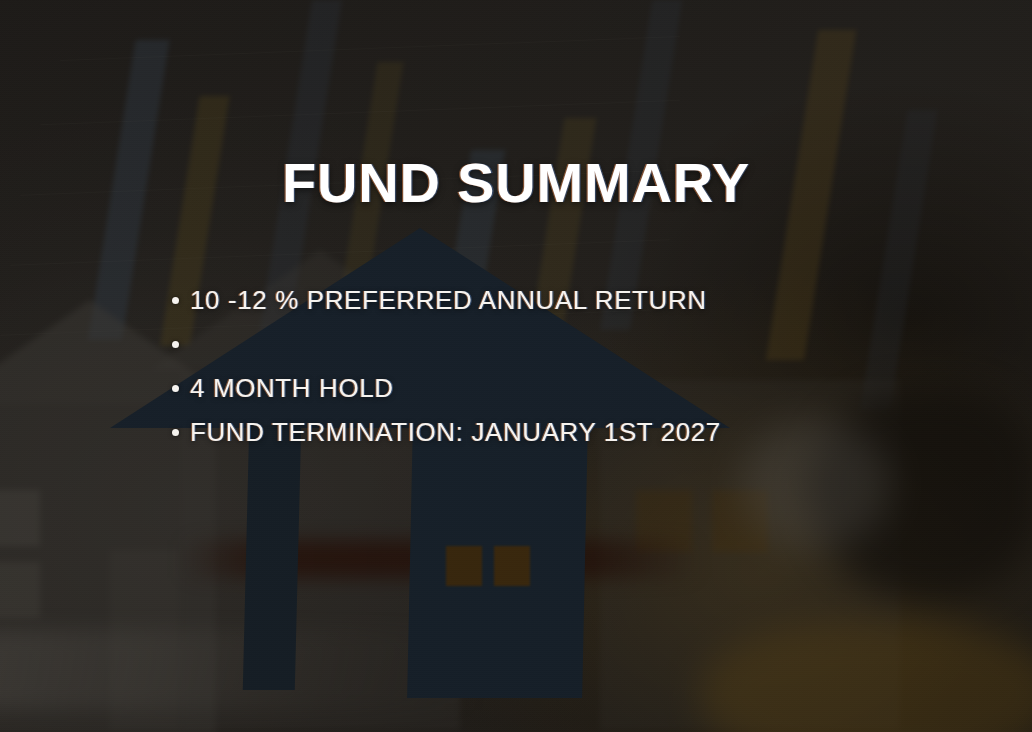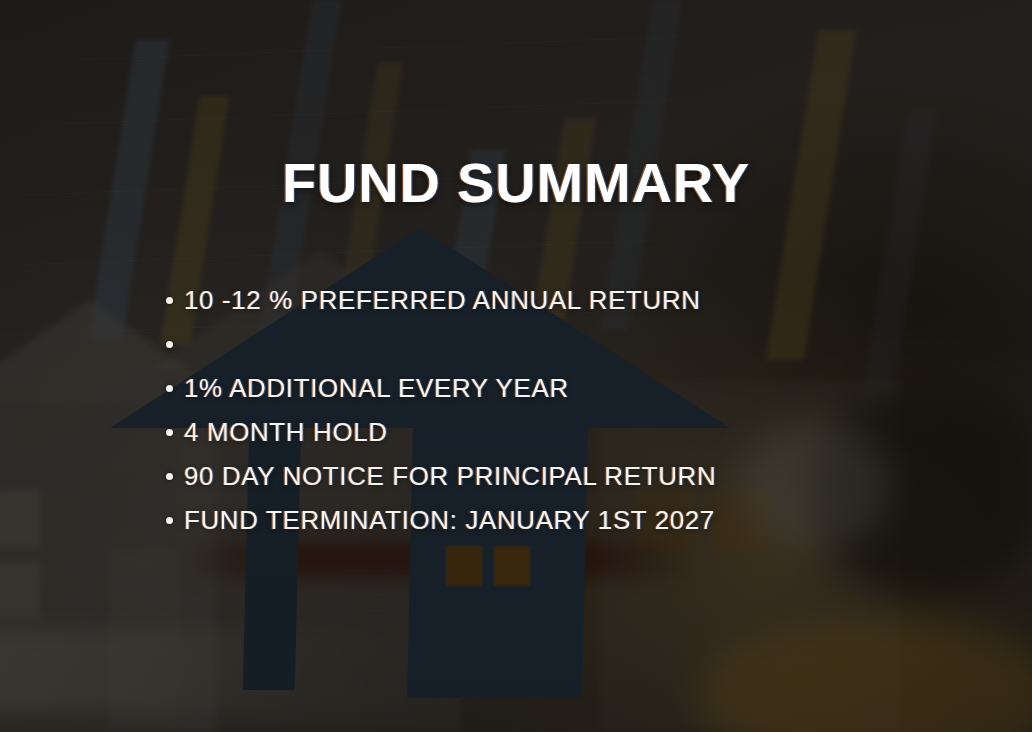--- a/index.html
+++ b/index.html
@@ -117,21 +117,21 @@
     letter-spacing: 0.8px;
     line-height: 1;
     text-shadow:
       -1.3px 0 0 rgba(214,126,72,0.52),
        1.3px 0 0 rgba(92,132,196,0.42),
        0 2px 7px rgba(0,0,0,0.58);
   }
 
   .bullet-list {
     position: absolute;
-    left: 166px;
+    left: 172px;
     top: 278px;
     margin: 0;
     padding: 0;
     list-style: none;
   }
 
   .bullet-item {
     display: flex;
     align-items: center;
     height: 44px;
@@ -233,30 +233,22 @@
     <ul class="bullet-list">
       <li class="bullet-item">
         <span class="bullet-dot"></span>
         <span>10 -12 % PREFERRED ANNUAL RETURN</span>
       </li>
       <li class="bullet-item">
         <span class="bullet-dot"></span>
       </li>
       <li class="bullet-item">
         <span class="bullet-dot"></span>
-        <span>1% ADDITIONAL EVERY YEAR</span>
-      </li>
-      <li class="bullet-item">
-        <span class="bullet-dot"></span>
         <span>4 MONTH HOLD</span>
       </li>
       <li class="bullet-item">
         <span class="bullet-dot"></span>
-        <span>90 DAY NOTICE FOR PRINCIPAL RETURN</span>
-      </li>
-      <li class="bullet-item">
-        <span class="bullet-dot"></span>
         <span>FUND TERMINATION: JANUARY 1ST 2027</span>
       </li>
     </ul>
 
   </div>
 </div>
 
 </body></html>

